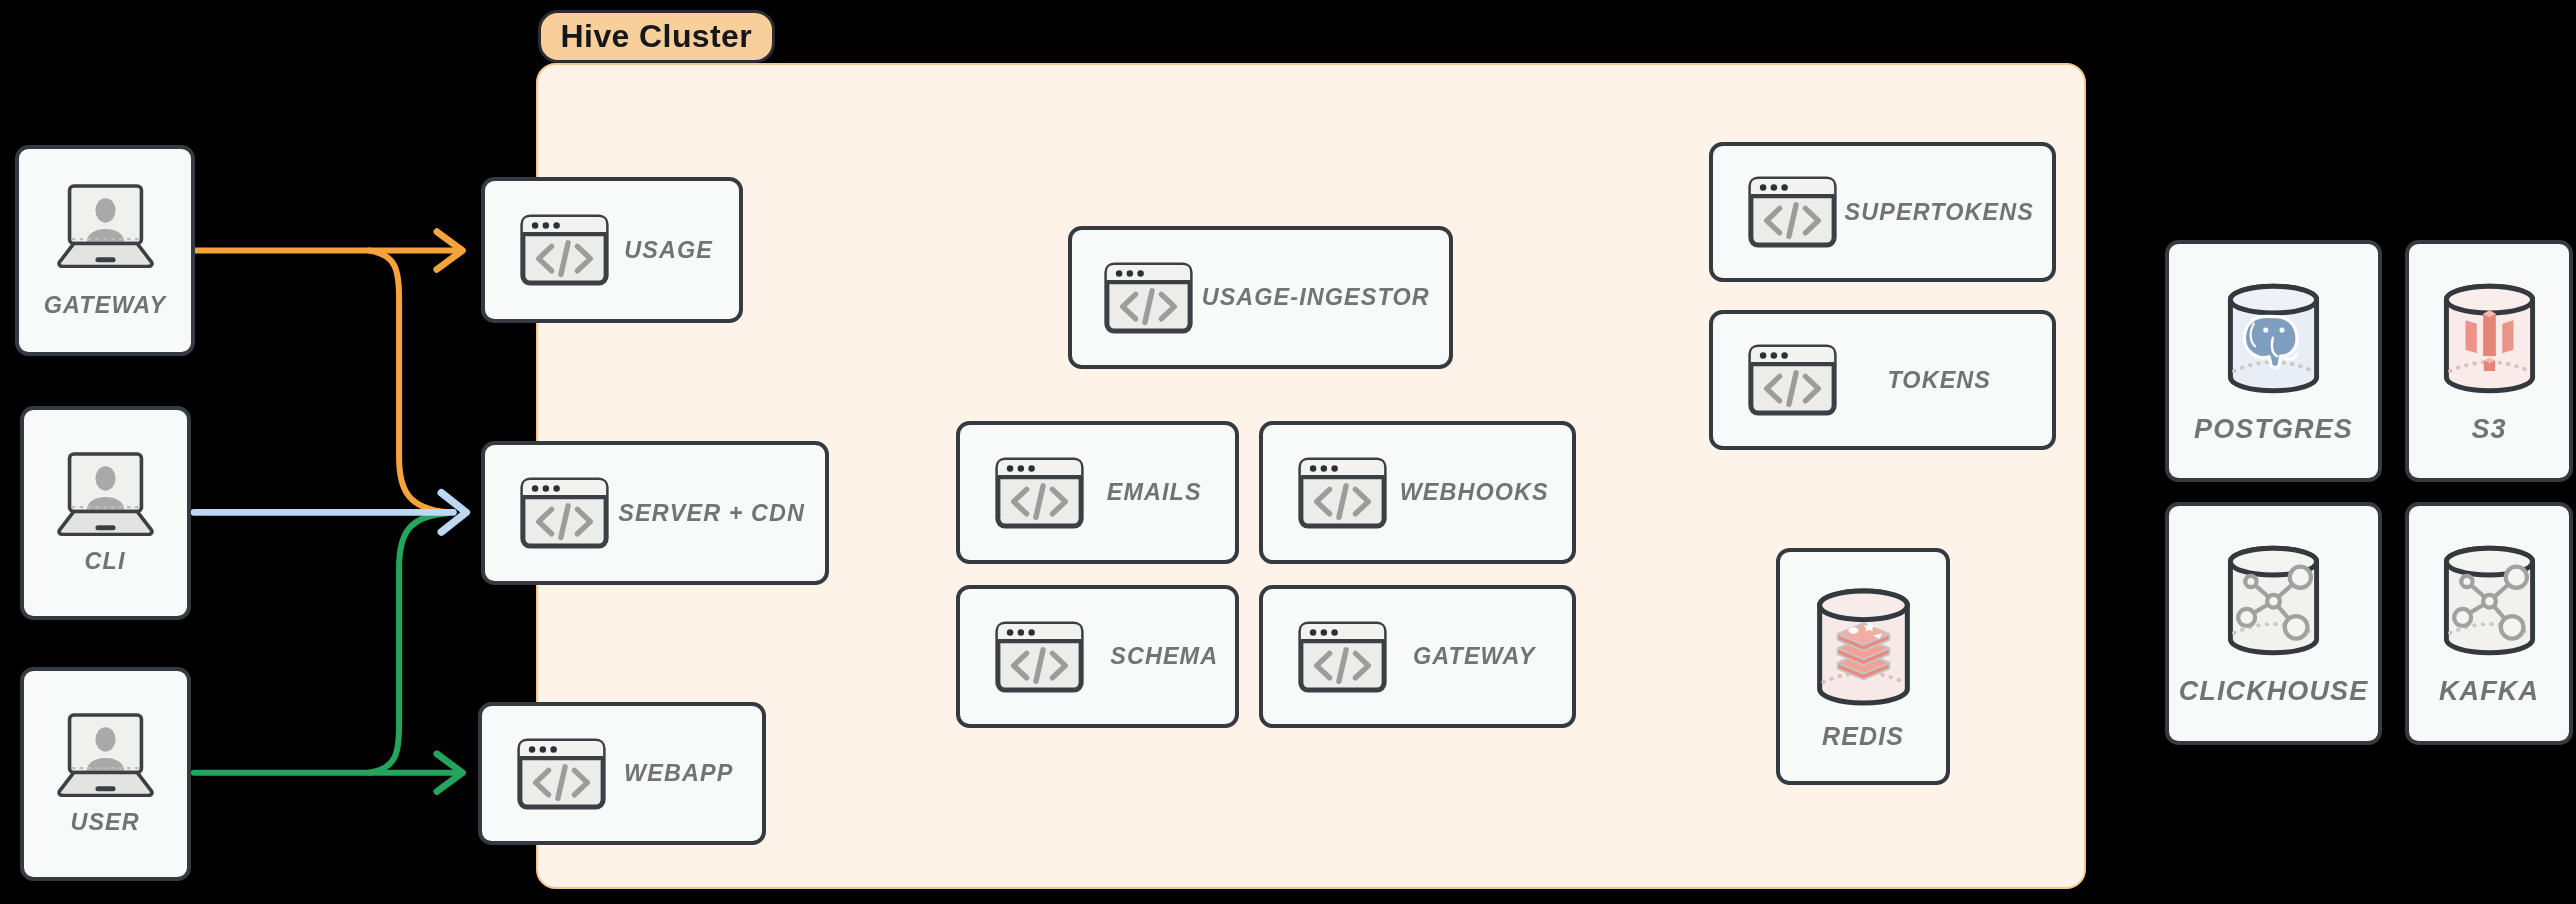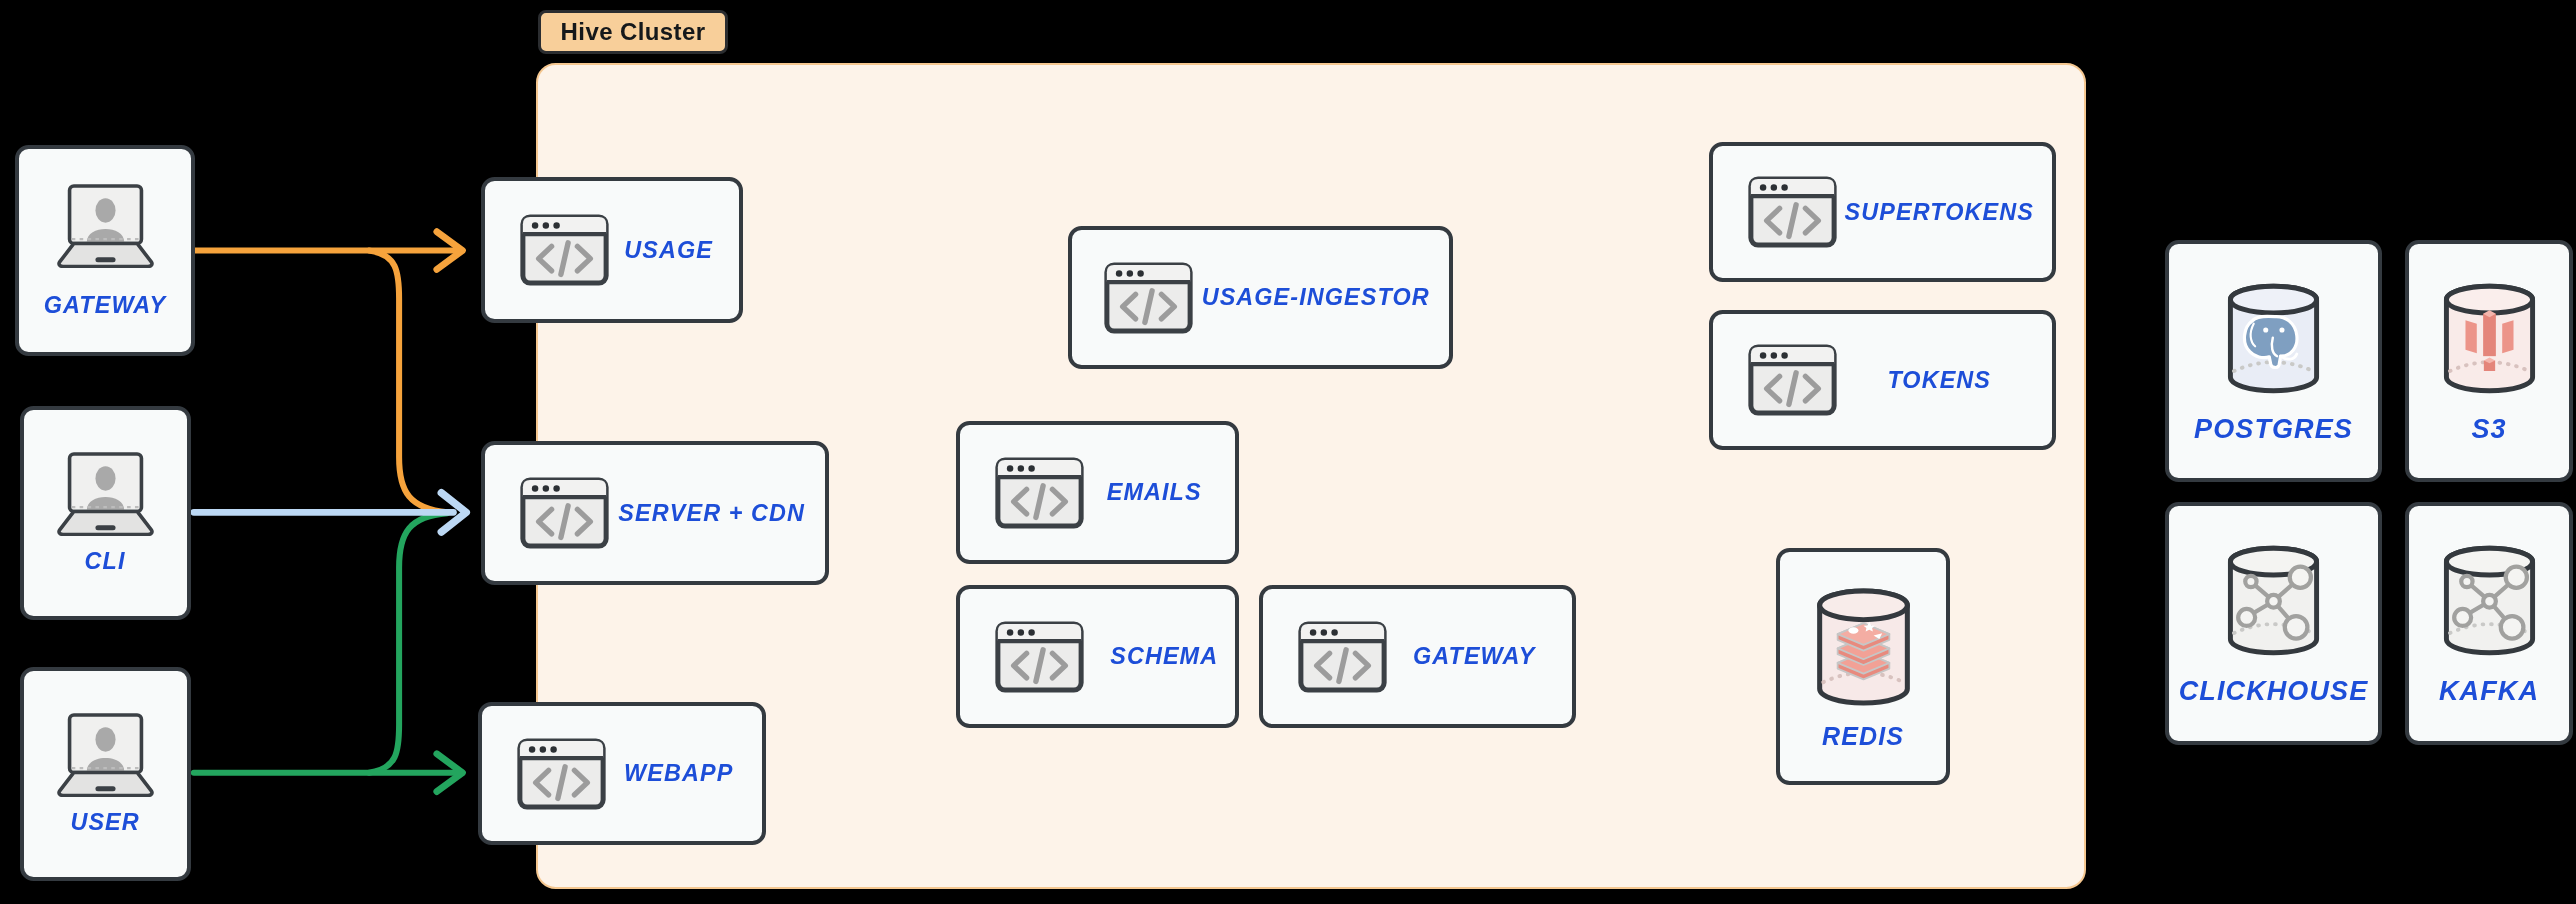--- a/index.html
+++ b/index.html
@@ -3,32 +3,32 @@
 <meta charset="utf-8">
 <style>
   html,body{margin:0;padding:0;background:#000;}
   .canvas{position:relative;width:2576px;height:904px;background:#000;overflow:hidden;
           font-family:"Liberation Sans",sans-serif;}
   .edges{position:absolute;left:0;top:0;width:2576px;height:904px;pointer-events:none;}
   .node{position:absolute;background:#f8fafa;border:4.5px solid #343a40;border-radius:13.6px;
         box-sizing:border-box;display:flex;}
   .client,.db{flex-direction:column;align-items:center;justify-content:center;}
   .service{flex-direction:row;align-items:center;padding-left:35px;}
-  .label{font-style:italic;color:#1d4ed8;font-weight:600;letter-spacing:1.1px;white-space:nowrap;}
+  .label{font-style:italic;color:#737373;font-weight:600;letter-spacing:1.1px;white-space:nowrap;}
   .svc-label{flex:1;text-align:center;font-size:23.4px;padding-right:10.6px;}
   .client-label{font-size:23.4px;margin-top:12px;}
   .db-label{font-size:27px;margin-top:15px;}
   .svc-icon{width:89px;height:72px;flex:0 0 auto;}
   .client-icon{width:115px;height:85px;}
   .db-icon{width:113px;height:121px;}
   .redis-icon{width:115px;height:130px;}
   .cluster{position:absolute;left:536px;top:63px;width:1550px;height:826px;box-sizing:border-box;
            background:#fdf3e9;border:2.3px solid #f5c790;border-radius:19.6px;}
   .cluster-pill{position:absolute;left:538px;top:9.8px;padding:5.3px 19.6px;background:#f8cf9a;
-                border:3px solid #2b2d30;border-radius:8px;font-size:24px;font-weight:700;
+                border:3px solid #2b2d30;border-radius:20px;font-size:32px;font-weight:700;
                 color:#15181b;letter-spacing:0.4px;text-align:center;}
   .defs{position:absolute;width:0;height:0;overflow:hidden;}
 </style>
 </head>
 <body>
 
 <div class="canvas">
 
   <svg class="defs" aria-hidden="true">
     <defs>
@@ -176,20 +176,26 @@
         <use href="#sym-code"></use>
       </svg>
     <div class="label svc-label">USAGE-INGESTOR</div>
   </div>
   <div class="node service" style="left:956px;top:421px;width:283px;height:143px;">
     <svg class="svc-icon" viewBox="0 0 124 100">
         <use href="#sym-code"></use>
       </svg>
     <div class="label svc-label">EMAILS</div>
   </div>
+  <div class="node service" style="left:1259px;top:421px;width:317px;height:143px;">
+    <svg class="svc-icon" viewBox="0 0 124 100">
+        <use href="#sym-code"></use>
+      </svg>
+    <div class="label svc-label">WEBHOOKS</div>
+  </div>
   <div class="node service" style="left:956px;top:585px;width:283px;height:143px;gap:20px;">
     <svg class="svc-icon" viewBox="0 0 124 100">
         <use href="#sym-code"></use>
       </svg>
     <div class="label svc-label">SCHEMA</div>
   </div>
   <div class="node service" style="left:1259px;top:585px;width:317px;height:143px;">
     <svg class="svc-icon" viewBox="0 0 124 100">
         <use href="#sym-code"></use>
       </svg>

